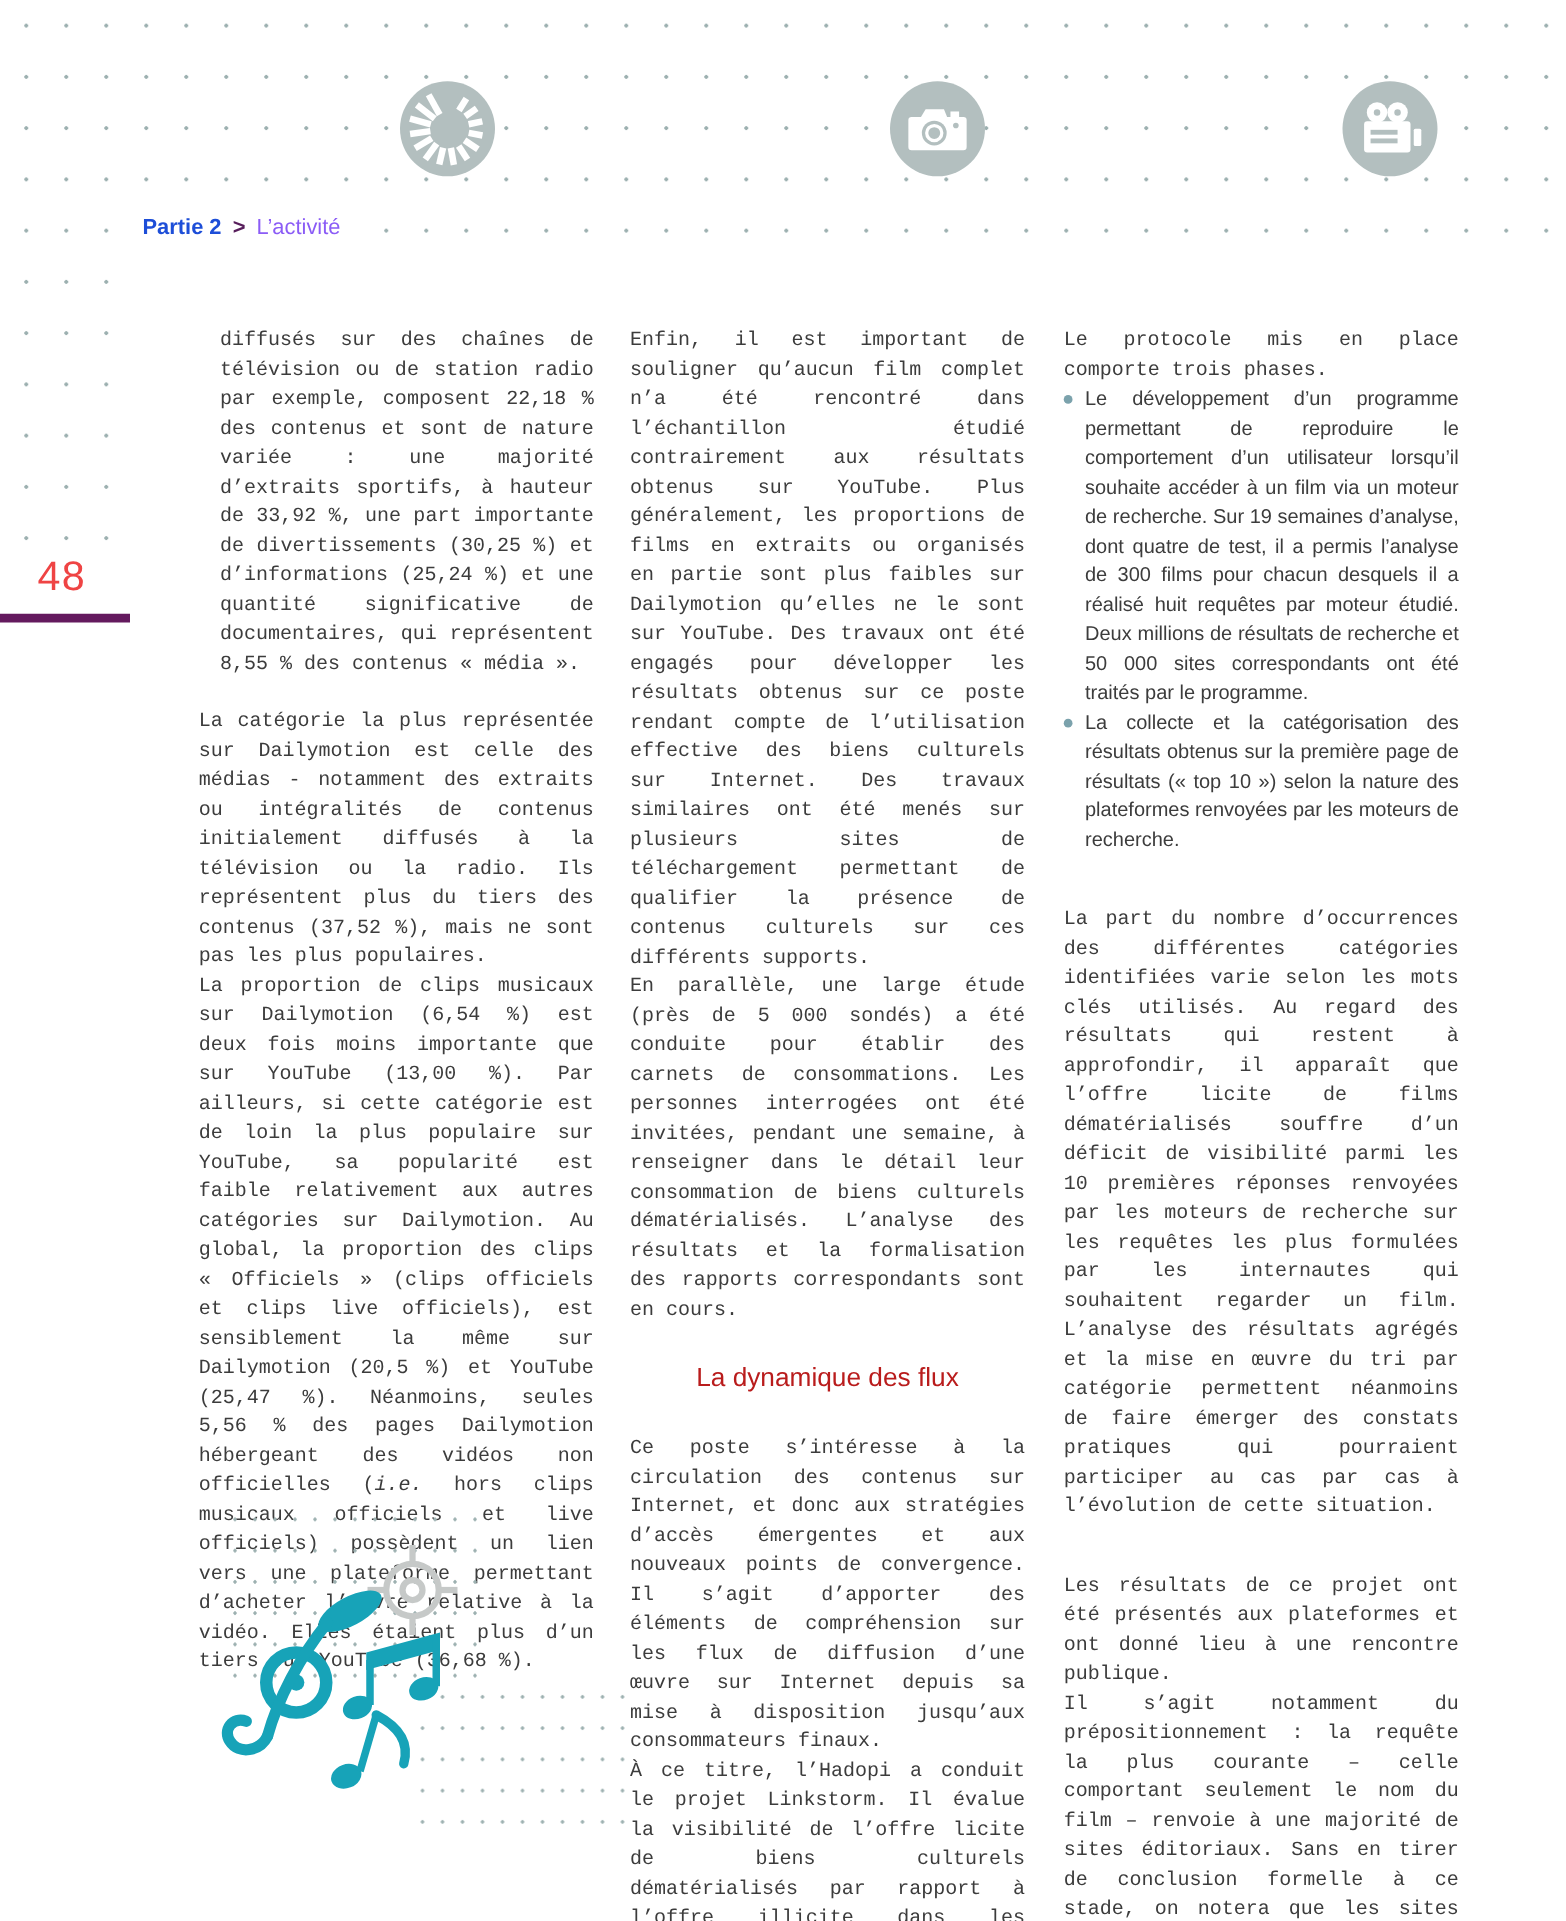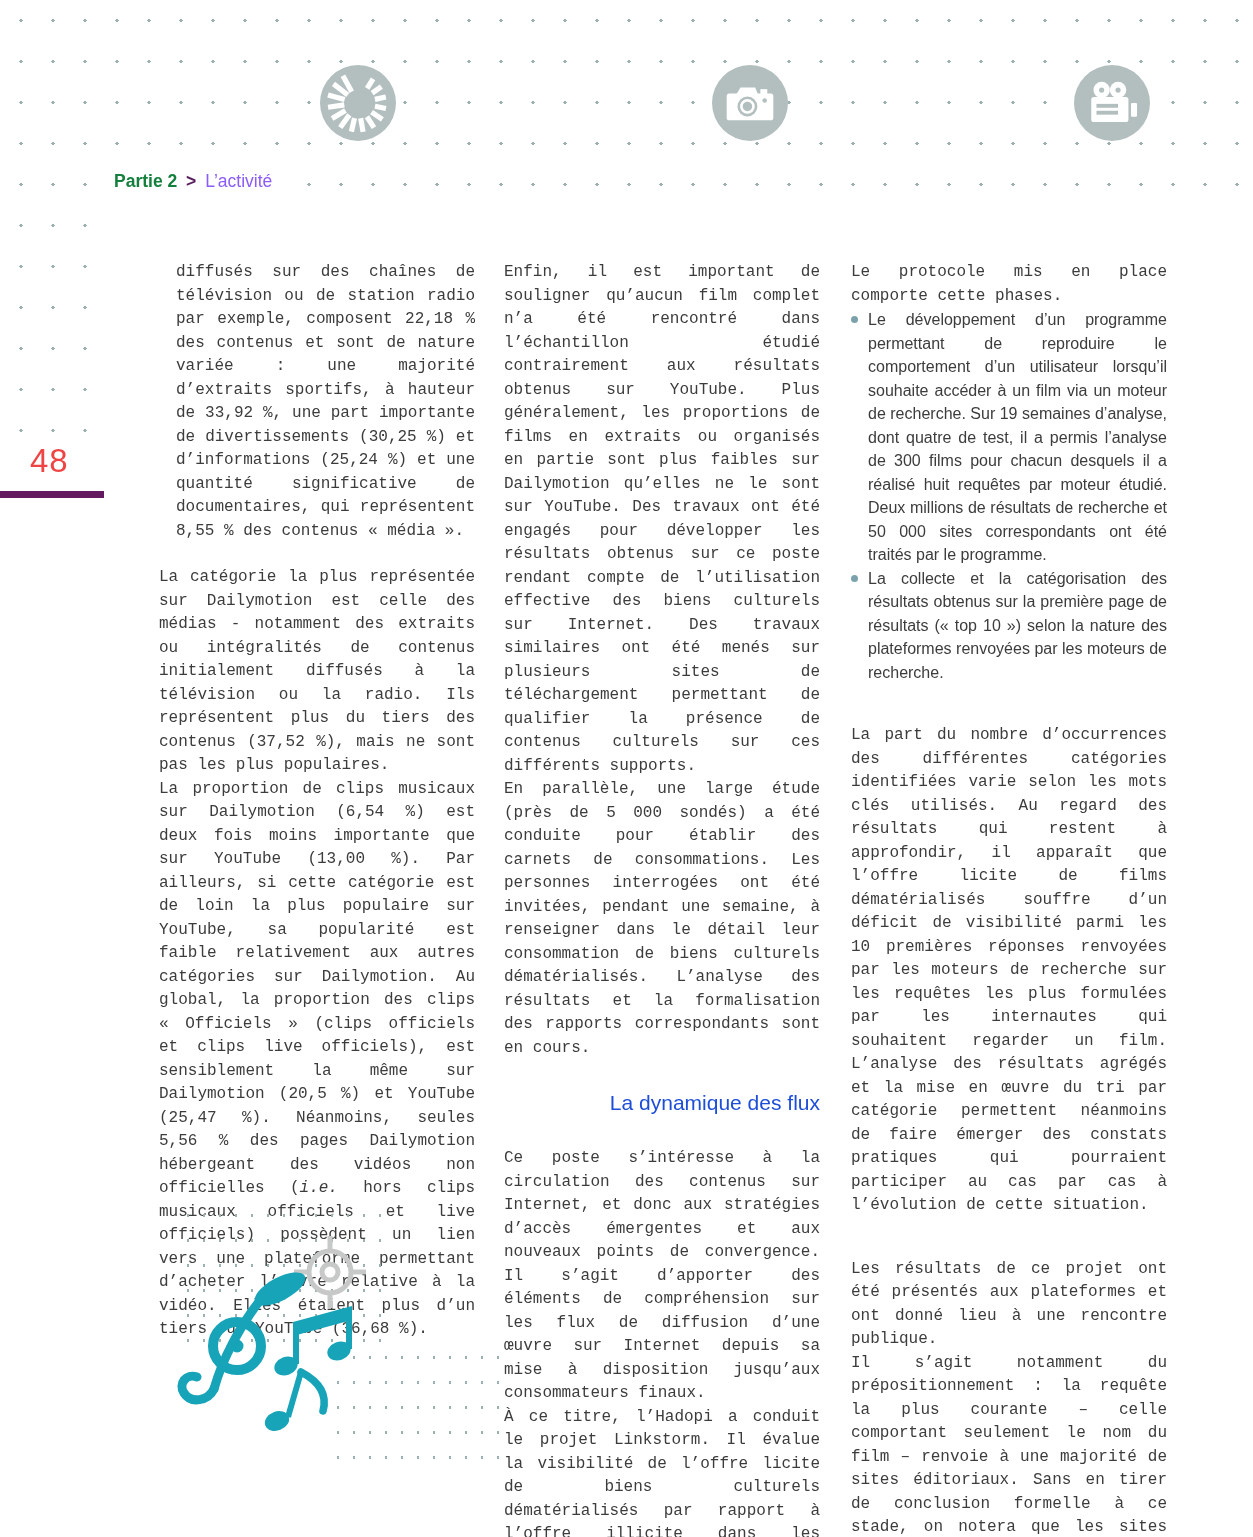--- a/index.html
+++ b/index.html
@@ -11,40 +11,40 @@
         background-size:32px 41px;background-position:5px 0;}
   .dots-top{left:0;top:0;width:1253px;height:164px;}
   .dots-headrow{left:0;top:164px;width:1253px;height:41px;}
   .dots-left{left:0;top:205px;width:101px;height:246px;}
   .dots-dense{background-image:radial-gradient(circle,#9cb0b0 1.2px,rgba(0,0,0,0) 1.4px);
         background-size:16px 25px;background-position:0 0;}
   .dots-illus-a{left:180px;top:1203px;width:212px;height:148px;}
   .dots-illus-b{left:330px;top:1345px;width:180px;height:135px;}
   
   .breadcrumb{left:108px;top:169px;font-size:17.5px;background:#ffffff;padding:2px 14px 4px 6px;white-space:nowrap;}
-  .breadcrumb .part{font-weight:700;color:#15803d;}
+  .breadcrumb .part{font-weight:700;color:#1d4ed8;}
   .breadcrumb .sep{font-weight:700;color:#571e5b;margin:0 4px;}
   .breadcrumb .section{font-weight:400;color:#8b5cf6;}
   
   .pagenum{left:30px;top:442px;font-size:33px;color:#ef4444;letter-spacing:1px;}
   .pagebar{left:0;top:491px;width:104px;height:7px;background:#641a5e;}
   
   .icon-circle{position:absolute;width:76px;height:76px;border-radius:50%;background:#b3bfbf;}
   .icon-circle svg{display:block;width:76px;height:76px;}
   
   .col{position:absolute;top:261px;width:316px;font-size:16px;line-height:23.5px;text-align:justify;}
   .col p{margin:0;font-family:Liberation Mono, monospace;}
   .col1{left:159px;}
   .col2{left:504px;}
   .col3{left:851px;}
   .indent{padding-left:17px;}
   .gap-after{margin-bottom:23px !important;}
   .gap-top-lg{margin-top:40px !important;}
   .it{font-style:italic;}
-  .flux-heading{color:#1d4ed8;font-size:21px;font-weight:400;line-height:26px;margin:30px 0 31px 0;text-align:right;}
+  .flux-heading{color:#b91c1c;font-size:21px;font-weight:400;line-height:26px;margin:30px 0 31px 0;text-align:center;}
   .bullet{display:flex;}
   .bullet .bdot{flex:none;width:7px;height:7px;border-radius:50%;background:#7ba2ac;margin:8px 10px 0 0;}
   .bullet .btxt{flex:1;text-align:justify;}
   .illustration{position:absolute;left:150px;top:1180px;width:550px;height:320px;}
 </style>
 </head>
 <body>
 
 <div class="page">
 
@@ -112,21 +112,21 @@
 
   <div class="col col2">
     <p>Enfin, il est important de souligner qu’aucun film complet n’a été rencontré dans l’échantillon étudié contrairement aux résultats obtenus sur YouTube. Plus généralement, les proportions de films en extraits ou organisés en partie sont plus faibles sur Dailymotion qu’elles ne le sont sur YouTube. Des travaux ont été engagés pour développer les résultats obtenus sur ce poste rendant compte de l’utilisation effective des biens culturels sur Internet. Des travaux similaires ont été menés sur plusieurs sites de téléchargement permettant de qualifier la présence de contenus culturels sur ces différents supports.</p>
     <p>En parallèle, une large étude (près de 5 000 sondés) a été conduite pour établir des carnets de consommations. Les personnes interrogées ont été invitées, pendant une semaine, à renseigner dans le détail leur consommation de biens culturels dématérialisés. L’analyse des résultats et la formalisation des rapports correspondants sont en cours.</p>
     <h2 class="flux-heading">La dynamique des flux</h2>
     <p>Ce poste s’intéresse à la circulation des contenus sur Internet, et donc aux stratégies d’accès émergentes et aux nouveaux points de convergence. Il s’agit d’apporter des éléments de compréhension sur les flux de diffusion d’une œuvre sur Internet depuis sa mise à disposition jusqu’aux consommateurs finaux.</p>
     <p>À ce titre, l’Hadopi a conduit le projet Linkstorm. Il évalue la visibilité de l’offre licite de biens culturels dématérialisés par rapport à l’offre illicite dans les moteurs de recherche. Il prend appui sur les sites labellisés, dont le caractère licite est formellement identifié. Dans sa première mise en œuvre, le projet Linkstorm permet ainsi d’étudier en particulier le positionnement des offres de films dématérialisés dans les principaux moteurs de recherche utilisés en France, sur la base des œuvres mises à disposition par les sites labellisés. Cette première analyse a été conduite sur des sites proposant spécifiquement des accès à des films.</p>
   </div>
 
   <div class="col col3">
-    <p>Le protocole mis en place comporte cette phases.</p>
+    <p>Le protocole mis en place comporte trois phases.</p>
     <div class="bullet">
       <span class="bdot"></span>
       <div class="btxt">Le développement d’un programme permettant de reproduire le comportement d’un utilisateur lorsqu’il souhaite accéder à un film via un moteur de recherche. Sur 19 semaines d’analyse, dont quatre de test, il a permis l’analyse de 300 films pour chacun desquels il a réalisé huit requêtes par moteur étudié. Deux millions de résultats de recherche et 50 000 sites correspondants ont été traités par le programme.</div>
     </div>
     <div class="bullet">
       <span class="bdot"></span>
       <div class="btxt">La collecte et la catégorisation des résultats obtenus sur la première page de résultats (« top 10 ») selon la nature des plateformes renvoyées par les moteurs de recherche.</div>
     </div>
     <p class="gap-top-lg">La part du nombre d’occurrences des différentes catégories identifiées varie selon les mots clés utilisés. Au regard des résultats qui restent à approfondir, il apparaît que l’offre licite de films dématérialisés souffre d’un déficit de visibilité parmi les 10 premières réponses renvoyées par les moteurs de recherche sur les requêtes les plus formulées par les internautes qui souhaitent regarder un film. L’analyse des résultats agrégés et la mise en œuvre du tri par catégorie permettent néanmoins de faire émerger des constats pratiques qui pourraient participer au cas par cas à l’évolution de cette situation.</p>
     <p class="gap-top-lg">Les résultats de ce projet ont été présentés aux plateformes et ont donné lieu à une rencontre publique.</p>

